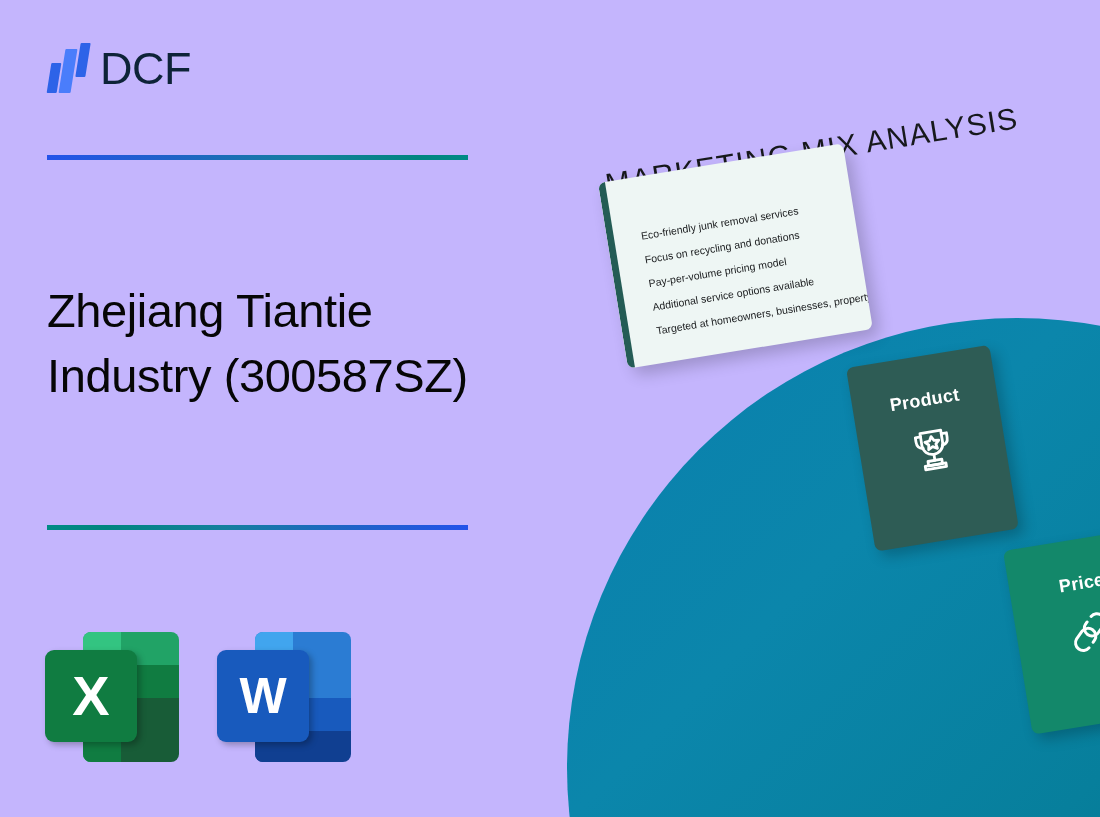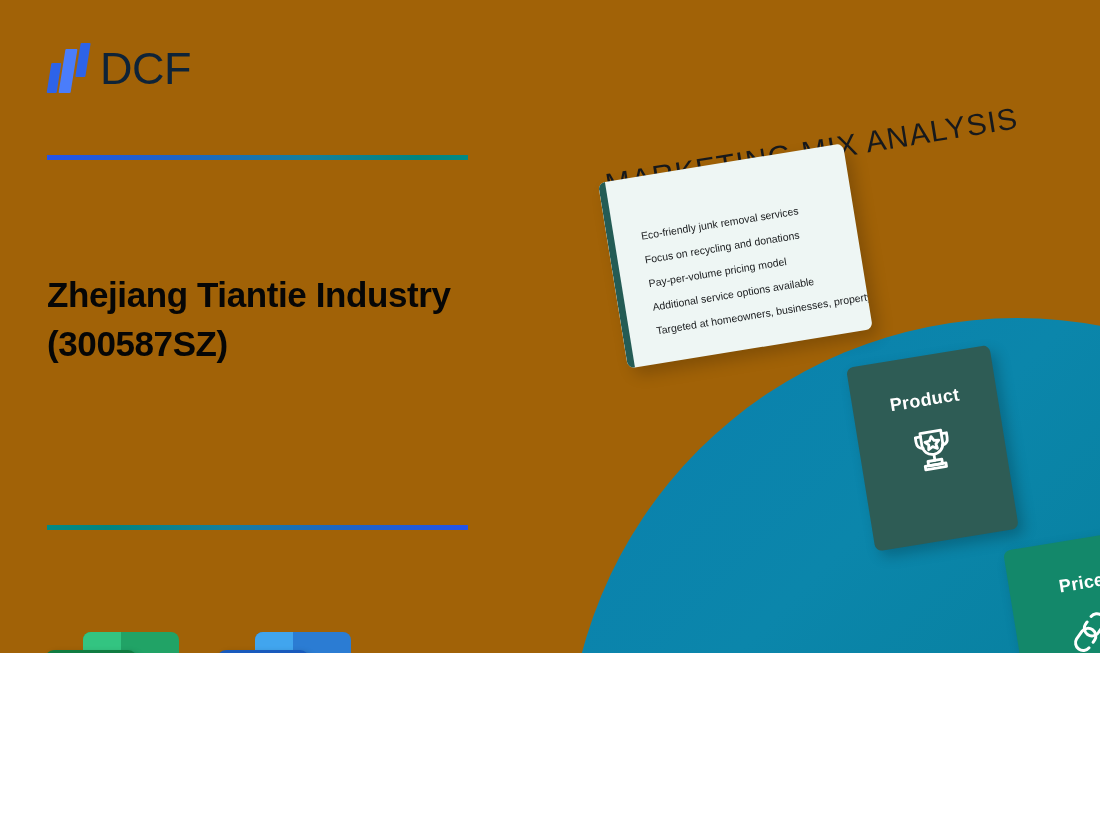--- a/index.html
+++ b/index.html
@@ -4,22 +4,22 @@
 <title>Marketing Mix Analysis Cover</title>
 <style>
   html, body {
     margin: 0;
     padding: 0;
     background: #ffffff;
   }
   #slide {
     position: relative;
     width: 1100px;
-    height: 653px;
-    background: #a16207;
+    height: 817px;
+    background: #c4b5fd;
     overflow: hidden;
     font-family: "Liberation Sans", sans-serif;
   }
 
   
   .bg-circle {
     position: absolute;
     left: 567px;
     top: 318px;
     width: 900px;
@@ -77,22 +77,22 @@
     height: 5px;
   }
   .rule-top    { top: 155px; background: linear-gradient(90deg, #2453ea 0%, #1f63c6 30%, #147f9d 62%, #00857f 88%, #008a85 100%); }
   .rule-bottom { top: 525px; background: linear-gradient(90deg, #008a85 0%, #00857f 14%, #147f9d 42%, #1f63c6 72%, #2453ea 100%); }
 
   .doc-title {
     position: absolute;
     left: 47px;
     top: 248px;
     width: 455px;
-    font-size: 35px;
-    font-weight: bold;
+    font-size: 47px;
+    font-weight: normal;
     line-height: 1.38;
     color: #060606;
     letter-spacing: -0.4px;
   }
 
   
   .office-icons {
     position: absolute;
     left: 45px;
     top: 630px;

